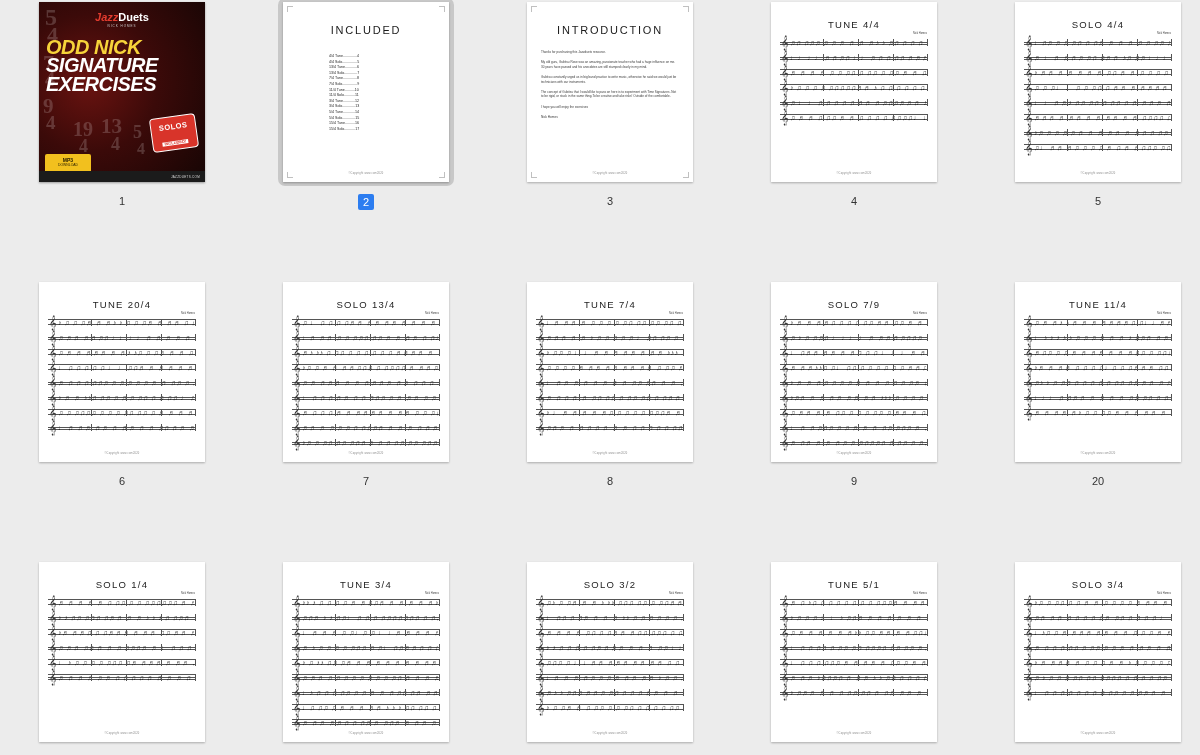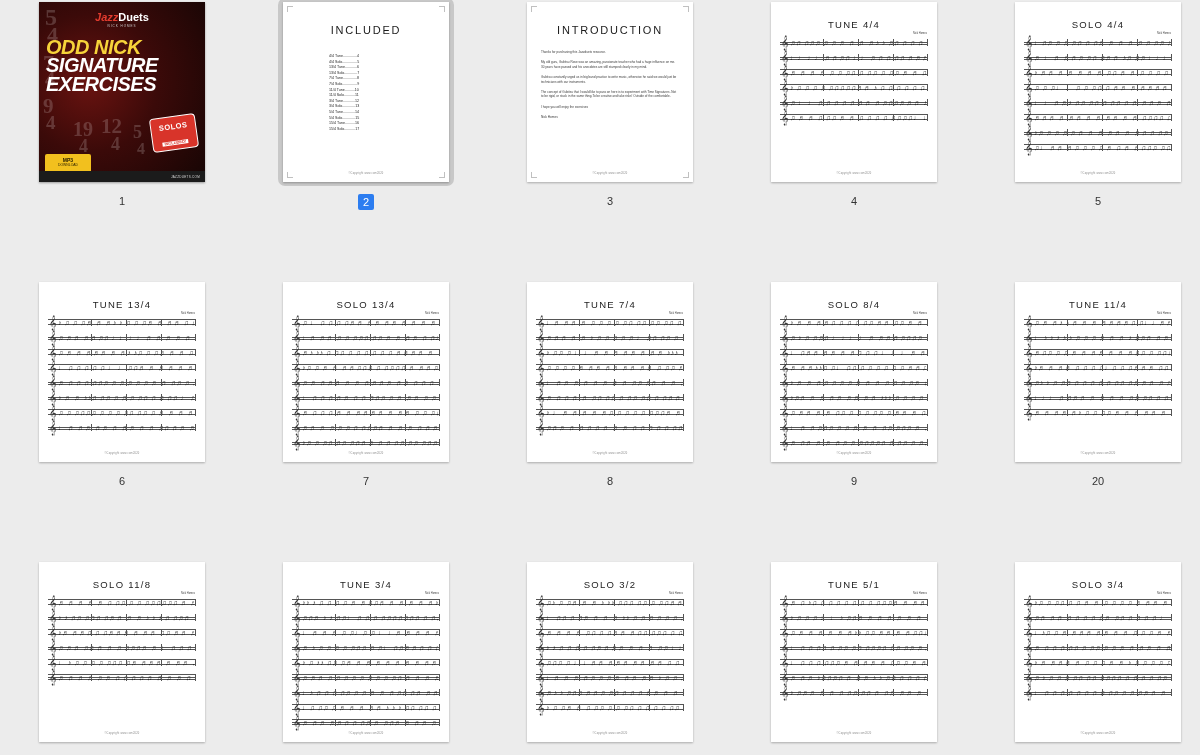--- a/index.html
+++ b/index.html
@@ -280,21 +280,21 @@
         <div class="cover-inner">
           <div class="cover-bg"></div>
           <div class="cover-num" style="left:6px;  top:2px;  font-size:24px;">5</div>
           <div class="cover-num" style="left:8px;  top:20px; font-size:22px;">4</div>
           <div class="cover-num" style="left:4px;  top:48px; font-size:22px;">7</div>
           <div class="cover-num" style="left:6px;  top:66px; font-size:20px;">4</div>
           <div class="cover-num" style="left:4px;  top:92px; font-size:21px;">9</div>
           <div class="cover-num" style="left:7px;  top:110px;font-size:19px;">4</div>
           <div class="cover-num" style="left:34px; top:116px;font-size:20px;">19</div>
           <div class="cover-num" style="left:40px; top:134px;font-size:18px;">4</div>
-          <div class="cover-num" style="left:62px; top:112px;font-size:21px;">12</div>
+          <div class="cover-num" style="left:62px; top:112px;font-size:21px;">13</div>
           <div class="cover-num" style="left:72px; top:132px;font-size:18px;">4</div>
           <div class="cover-num" style="left:94px; top:120px;font-size:18px;">5</div>
           <div class="cover-num" style="left:98px; top:138px;font-size:16px;">4</div>
 
           <div class="cover-logo">
             <span class="jz">Jazz</span><span class="du">Duets</span>
             <div class="sub">NICK HOMES</div>
           </div>
 
           <div class="cover-title">
@@ -521,21 +521,21 @@
           </div>
         <div class="footer">©Copyright www.com2020</div>
       </div>
     </div>
     <div class="page-number">5</div>
   </div>
 
   <div class="cell">
     <div class="page-wrap">
       <div class="page music-page">
-        <div class="pg-title">TUNE  13/4</div>
+        <div class="pg-title">TUNE  20/4</div>
         <div class="composer">Nick Homes</div>
         <div class="staves">
             <div class="staff">
               <div class="lines"></div>
               <div class="clef">𝄞</div>
               <div class="notes">♪ ♫ ♫ ♫♬ ♬  ♬♪  ♪  ♫  ♫ ♫♬  ♬  ♬♬ ♫ ♬ ♬  ♬ ♫  ♬  ♫ ♫  ♫  ♫  ♬  ♬ ♬♬  ♬ ♬♫ ♫  ♫♫ ♫♫  ♫♫ ♬  ♬  </div>
               <div class="bar" style="left: 43px;"></div>
               <div class="bar" style="left: 78px;"></div>
               <div class="bar" style="left: 113px;"></div>
               <div class="bar" style="right: 0px;"></div>
@@ -785,21 +785,21 @@
           </div>
         <div class="footer">©Copyright www.com2020</div>
       </div>
     </div>
     <div class="page-number">8</div>
   </div>
 
   <div class="cell">
     <div class="page-wrap">
       <div class="page music-page">
-        <div class="pg-title">SOLO  8/4</div>
+        <div class="pg-title">SOLO  7/9</div>
         <div class="composer">Nick Homes</div>
         <div class="staves">
             <div class="staff">
               <div class="lines"></div>
               <div class="clef">𝄞</div>
               <div class="notes">♪ ♬ ♬  ♬♬♫  ♫  ♫ ♫ ♫♫ ♬♬  ♫♫  ♬ ♬  ♬♬♫♫ ♫  ♫ ♬  ♬  ♪♫♫  ♬  ♬ ♬♬  ♬♬♫  ♫♫  ♫♫ ♫♫♫  </div>
               <div class="bar" style="left: 43px;"></div>
               <div class="bar" style="left: 78px;"></div>
               <div class="bar" style="left: 113px;"></div>
               <div class="bar" style="right: 0px;"></div>
@@ -955,21 +955,21 @@
           </div>
         <div class="footer">©Copyright www.com2020</div>
       </div>
     </div>
     <div class="page-number">20</div>
   </div>
 
   <div class="cell">
     <div class="page-wrap">
       <div class="page music-page">
-        <div class="pg-title">SOLO  11/8</div>
+        <div class="pg-title">SOLO  1/4</div>
         <div class="composer">Nick Homes</div>
         <div class="staves">
             <div class="staff">
               <div class="lines"></div>
               <div class="clef">𝄞</div>
               <div class="notes">♬  ♬ ♬ ♬ ♬  ♫  ♫♫ ♫  ♫  ♫♫♫♫♫♫ ♬  ♬♬ ♫  ♫ ♫♫♫♫ ♫  ♫ ♫♫  ♫  ♫♫ ♫ ♩  ♫ ♫ ♫ ♫ ♫  ♫  ♬♬</div>
               <div class="bar" style="left: 43px;"></div>
               <div class="bar" style="left: 78px;"></div>
               <div class="bar" style="left: 113px;"></div>
               <div class="bar" style="right: 0px;"></div>

